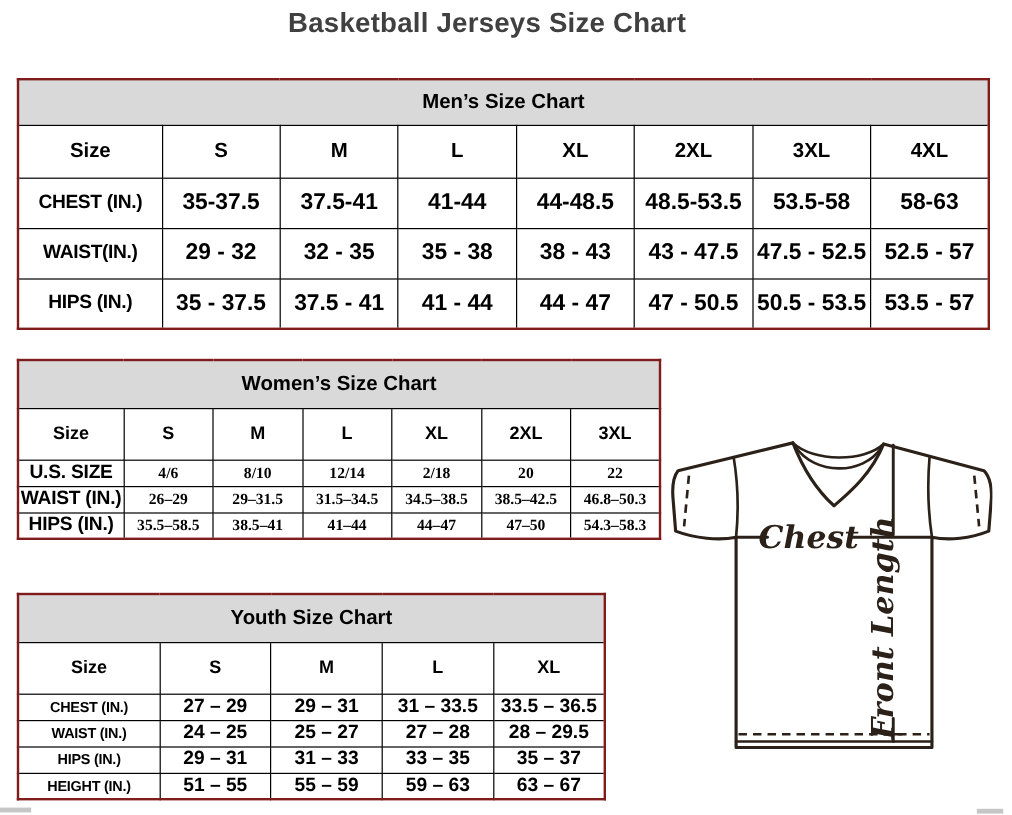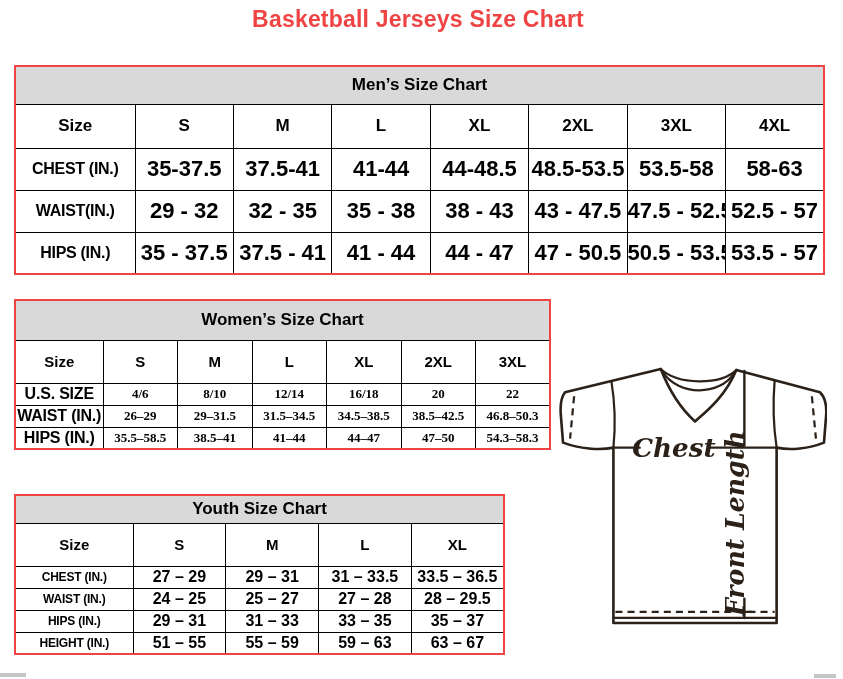--- a/index.html
+++ b/index.html
@@ -9,33 +9,33 @@
   }
   .page{
     position:relative;
     width:843px;
     height:679px;
     background:#ffffff;
     overflow:hidden;
   }
   .page-title{
     position:absolute;
-    top:6px; left:12px; width:812px;
+    top:6px; left:0; width:812px;
     text-align:center;
     font-size:23px;
     font-weight:bold;
-    color:#ef4444;
+    color:#404040;
     letter-spacing:0.2px;
   }
   table.size-table{
     position:absolute;
     border-collapse:collapse;
     table-layout:fixed;
     background:#fff;
-    border:2px solid #ef4444;
+    border:2px solid #7f1d1d;
     color:#000;
   }
   .size-table th, .size-table td{
     border:1px solid #000;
     text-align:center;
     vertical-align:middle;
     padding:0;
     white-space:nowrap;
     overflow:hidden;
     font-weight:bold;
@@ -43,33 +43,33 @@
   .size-table tr.band th{
     background:#d9d9d9;
     font-size:17px;
   }
   
   table.men{ left:14px; top:65px; width:811px; }
   .men tr.band{ height:38px; }
   .men tr.cols{ height:44px; }
   .men tr.data{ height:42px; }
   .men tr.cols th{ font-size:17px; }
-  .men td.size-cell{ font-size:22px; }
+  .men td.size-cell{ font-size:19px; }
   .men td.row-label{ font-size:16px; letter-spacing:-0.3px; }
   
   table.women{ left:14px; top:299px; width:537px; }
   .women tr.band{ height:40px;border-radius:19px; }
   .women tr.cols{ height:43px; }
   .women tr.data{ height:22px; }
   .women tr.cols th{ font-size:15px; }
   .women td.size-cell{ font-size:13px;font-family:Liberation Serif, serif; }
   .women td.row-label{ font-size:16px; letter-spacing:-0.2px; }
   
   table.youth{ left:14px; top:494px; width:491px; }
-  .youth tr.band{ height:28px;margin-left:48px; }
+  .youth tr.band{ height:40px;margin-left:48px; }
   .youth tr.cols{ height:43px; }
   .youth tr.data{ height:22px; }
   .youth tr.cols th{ font-size:15px; }
   .youth td.size-cell{ font-size:16px; }
   .youth td.row-label{ font-size:12px; letter-spacing:-0.2px; }
 
   col.label-col-men{ width:120px; }
   col.label-col-women{ width:88px; }
   col.label-col-youth{ width:118px; }
 
@@ -185,21 +185,21 @@
           <th>2XL</th>
           <th>3XL</th>
         </tr>
       </thead>
     <tbody>
         <tr class="data">
           <td class="row-label">U.S. SIZE</td>
           <td class="size-cell">4/6</td>
           <td class="size-cell">8/10</td>
           <td class="size-cell">12/14</td>
-          <td class="size-cell">16/18</td>
+          <td class="size-cell">2/18</td>
           <td class="size-cell">20</td>
           <td class="size-cell">22</td>
         </tr>
         <tr class="data">
           <td class="row-label">WAIST (IN.)</td>
           <td class="size-cell">26–29</td>
           <td class="size-cell">29–31.5</td>
           <td class="size-cell">31.5–34.5</td>
           <td class="size-cell">34.5–38.5</td>
           <td class="size-cell">38.5–42.5</td>

